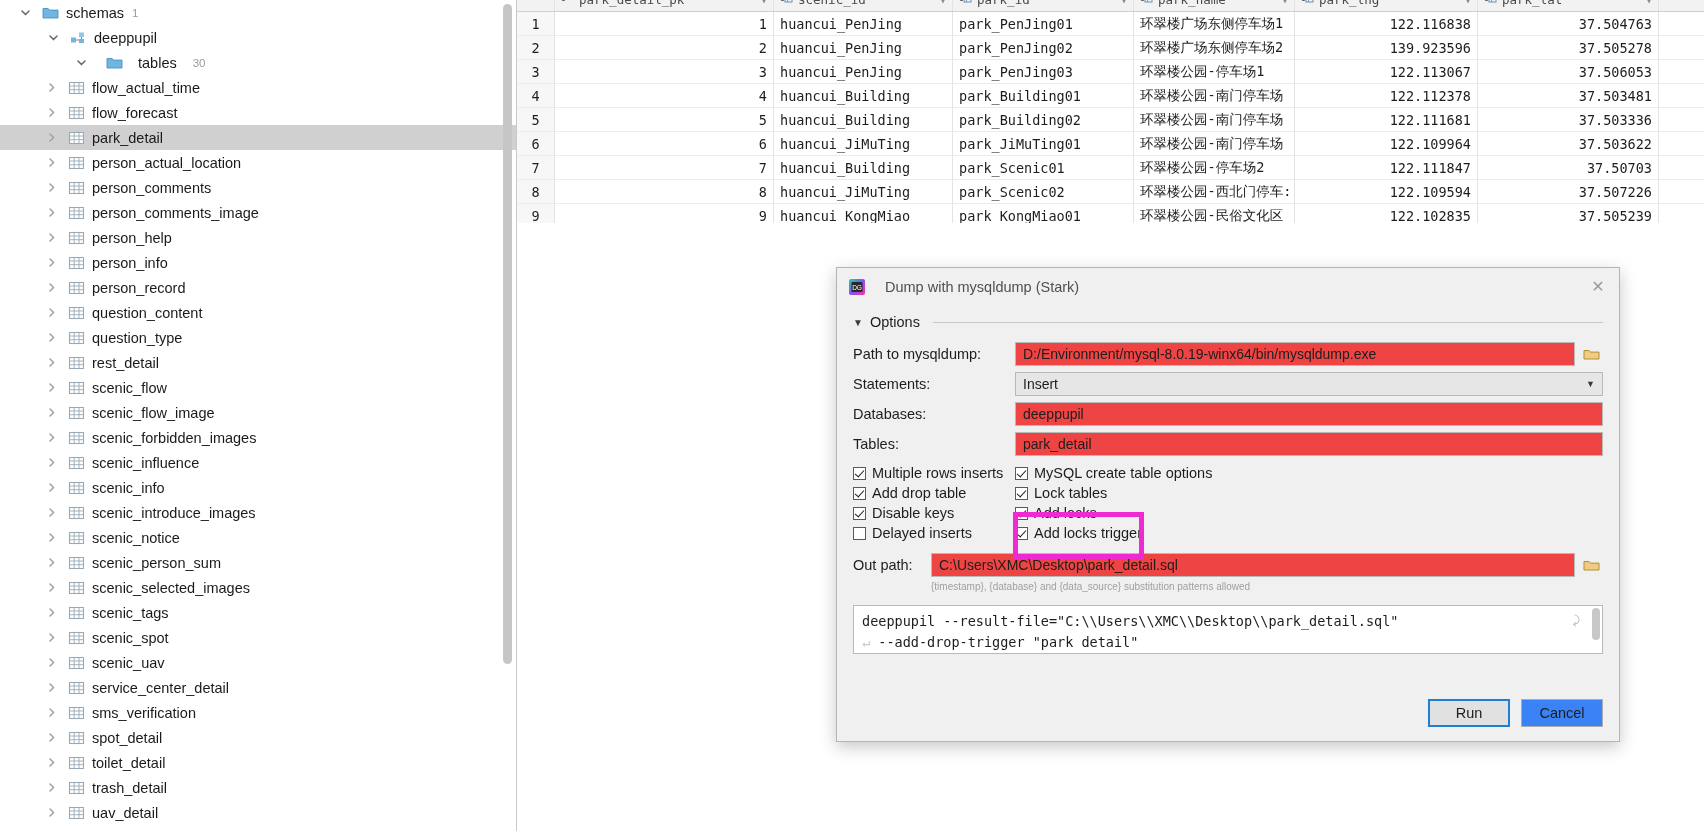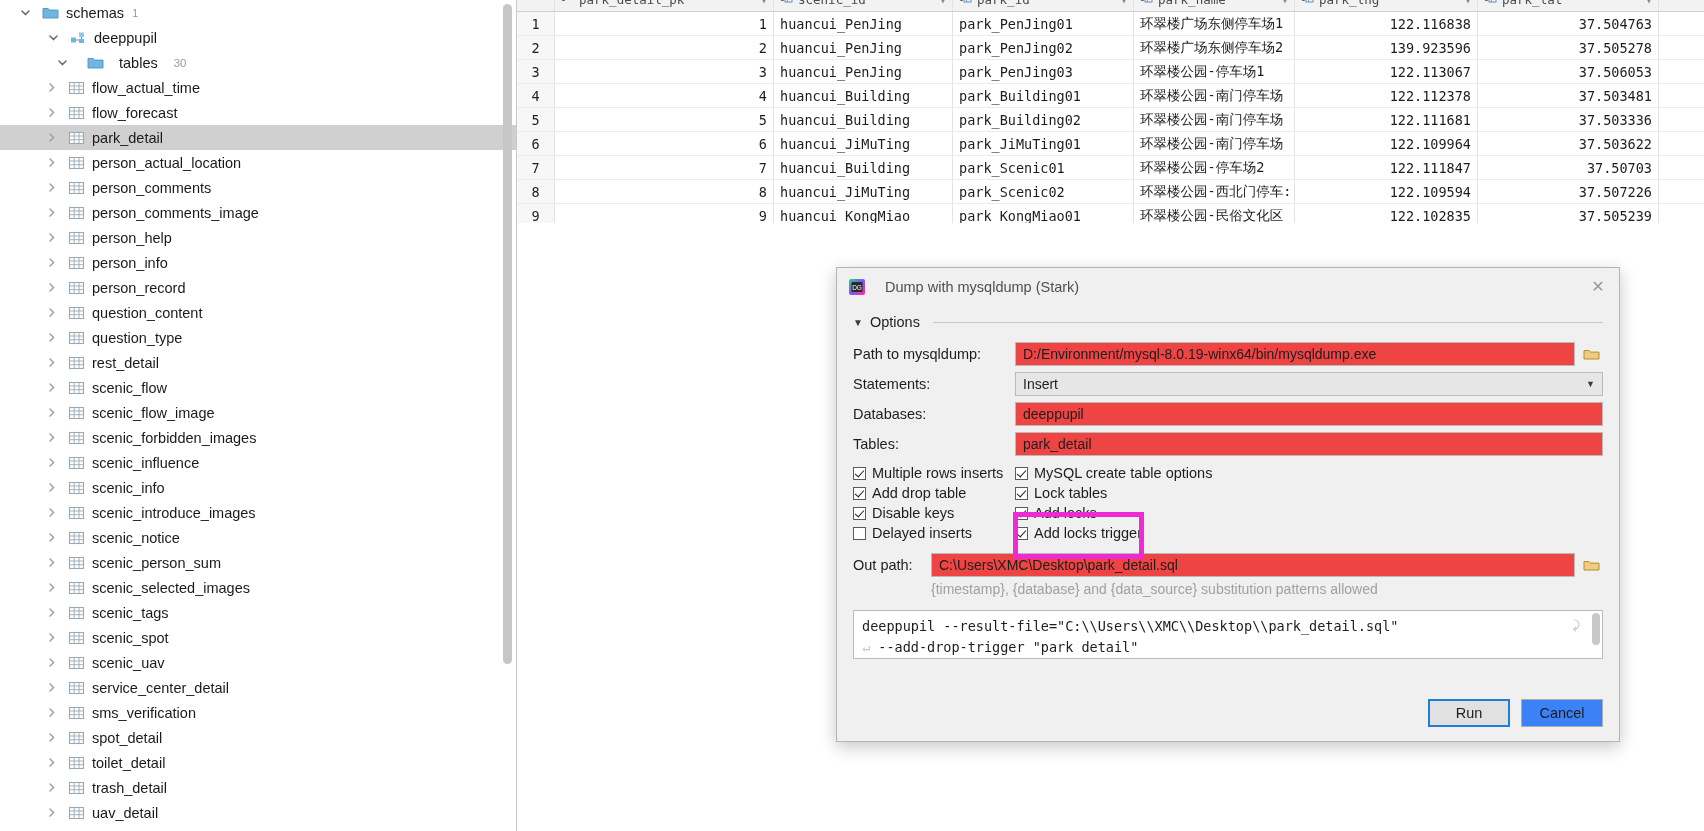--- a/index.html
+++ b/index.html
@@ -37,21 +37,21 @@
     color: #6e6e6e;
   }
   .tw svg { display:block; }
   .ico { width: 18px; height: 16px; flex: 0 0 auto; margin-right: 7px; display:inline-flex; align-items:center; justify-content:center;}
   .lbl { font-size: 14.5px; }
   .cnt { font-size: 11.5px; color: #9a9a9a; margin-left: 8px; }
 
   
   .ind0 { padding-left: 18px; }
   .ind1 { padding-left: 46px; }
-  .ind2 { padding-left: 55px; gap: 8px; }
+  .ind2 { padding-left: 74px; gap: 8px; }
   .ind3 { padding-left: 44px; }
 
   
   #sb-track {
     position:absolute; right: 2px; top: 0; width: 9px; height: 831px;
     background: transparent;
   }
   #sb-thumb {
     position: absolute; right: 2px; top: 4px; width: 9px; height: 660px;
     background: #c6c6c6; border-radius: 5px;
@@ -219,21 +219,21 @@
     border: solid #1d1d1d;
     border-width: 0 1.6px 1.6px 0;
     transform: rotate(42deg);
   }
 
   #outrow { display: flex; align-items: center; margin-top: 12px; }
   #outrow .flabel { width: 78px; font-size: 14.5px; }
   #outhint {
     margin-top: 4px;
     margin-left: 78px;
-    font-size: 14px;
+    font-size: 10px;
     color: #a0a0a0;
   }
 
   
   #hl {
     position: absolute;
     left: 1013px; top: 512px;
     width: 131px; height: 47px;
     border: 5px solid #ef2ad3;
     box-sizing: border-box;

